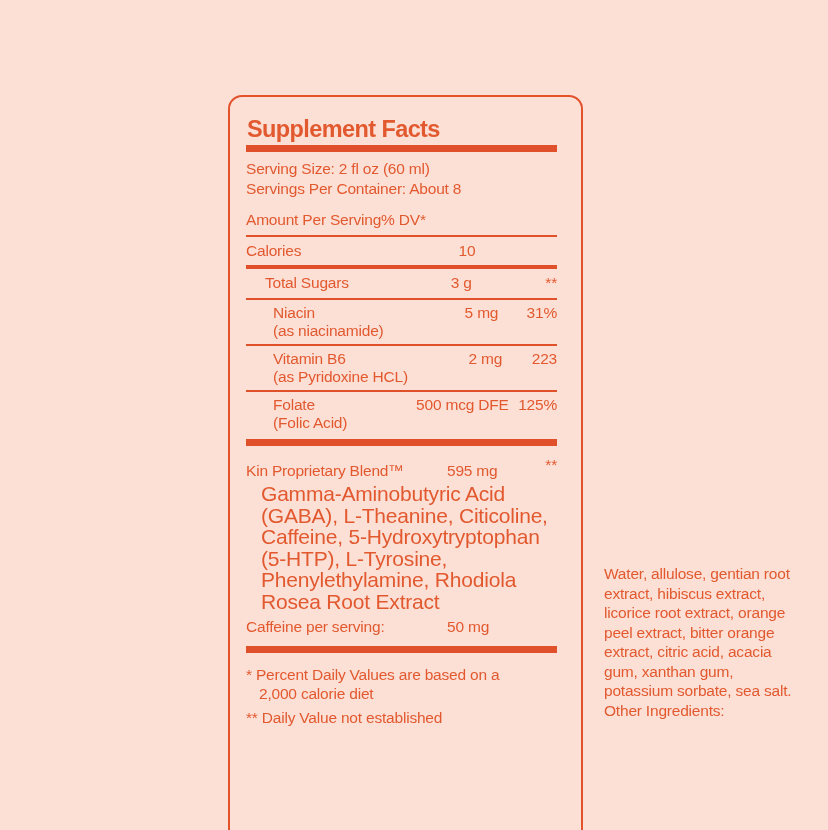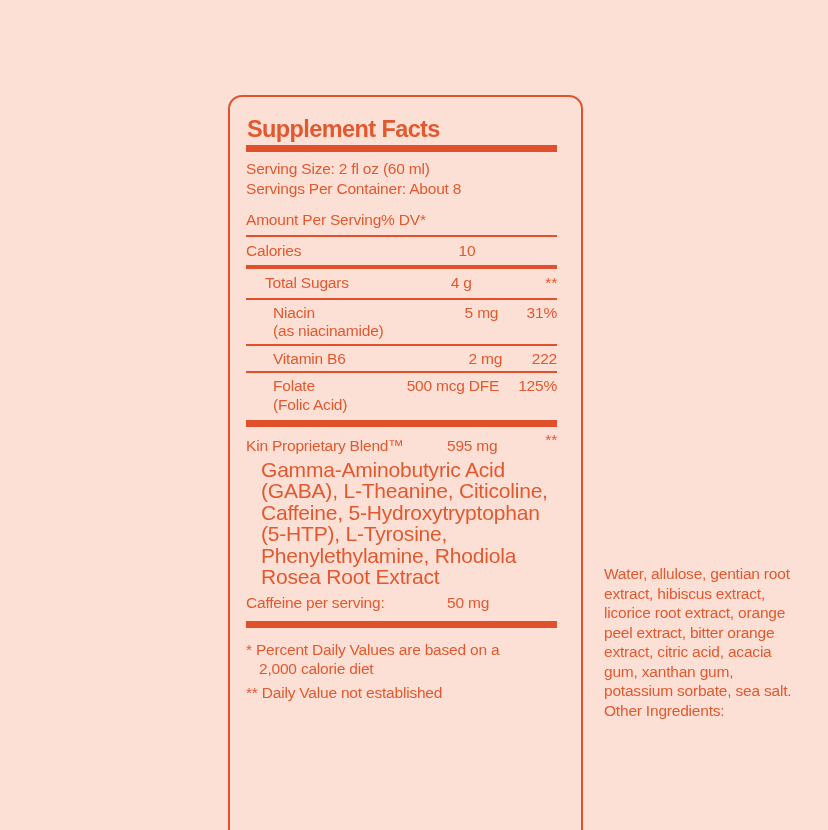--- a/index.html
+++ b/index.html
@@ -43,23 +43,23 @@
   .row .amt  { width: 65px; white-space: nowrap; }
   .row .dv   { flex: 1; text-align: right; white-space: nowrap; }
   .row .sub  { display: block; }
 
   .header-row { margin-top: 12px; padding-bottom: 5px; justify-content: flex-start; }
   .r-single  { padding: 5px 0; gap: 44px; }
   .r-double  { padding: 4px 0 3px; margin-left: 27px; }
   .indent .name { padding-left: 19px; }
   
   .r-shift .name { width: 145px; }
-  .r-shift .amt  { width: 121px; }
+  .r-shift .amt  { width: 121px; text-align: center; }
 
-  .blend-row { margin-top: 6px; padding-top: 4px; }
+  .blend-row { margin-top: 12px; padding-top: 4px; }
   .raised { position: relative; top: -6px; }
   .blend-ingredients {
     font-size: 21px; line-height: 21.5px;
     margin: 3px 0 0 15px;
     width: 297px;
   }
   .caffeine-row { padding: 6px 0 4px; }
   .bar.last { margin-top: 5px; }
 
   .footnotes { margin-top: 12px; }
@@ -101,36 +101,36 @@
       <span class="name">Calories</span>
       <span class="amt">10</span>
       <span class="dv"></span>
     </div>
     <div class="hr"></div>
 
     <div class="hr"></div>
 
     <div class="row r-single indent">
       <span class="name">Total Sugars</span>
-      <span class="amt">4 g</span>
+      <span class="amt">3 g</span>
       <span class="dv">**</span>
     </div>
     <div class="hr"></div>
 
     <div class="row r-double">
       <span class="name"><span>Niacin</span><span class="sub">(as niacinamide)</span></span>
       <span class="amt">5 mg</span>
       <span class="dv">31%</span>
     </div>
     <div class="hr"></div>
 
     <div class="row r-double">
-      <span class="name"><span>Vitamin B6</span></span>
+      <span class="name"><span>Vitamin B6</span><span class="sub">(as Pyridoxine HCL)</span></span>
       <span class="amt">2 mg</span>
-      <span class="dv">222</span>
+      <span class="dv">223</span>
     </div>
     <div class="hr"></div>
 
     <div class="row r-double r-shift">
       <span class="name"><span>Folate</span><span class="sub">(Folic Acid)</span></span>
       <span class="amt">500 mcg DFE</span>
       <span class="dv">125%</span>
     </div>
 
     <div class="bar"></div>

